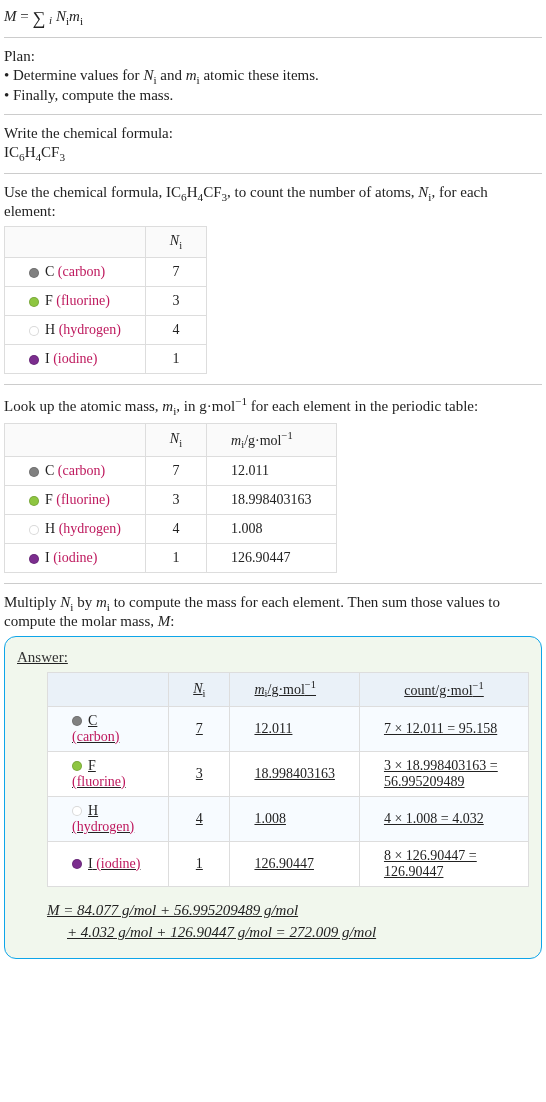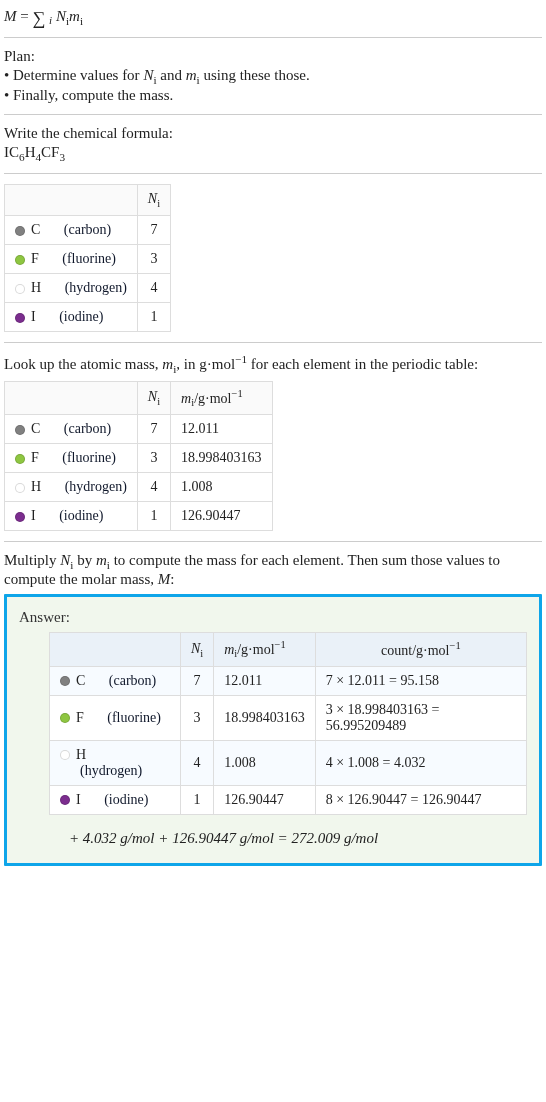--- a/index.html
+++ b/index.html
@@ -15,38 +15,39 @@
 .hr { border: none; border-top: 1px solid #ccc; margin: 10px 0; }
 .formula { font-family: Georgia, serif; font-style: italic; }
 .sub { vertical-align: sub; font-size: 0.75em; font-style: normal; }
 .sup { vertical-align: super; font-size: 0.75em; }
 .sum-block { display: inline-block; vertical-align: middle; text-align: center; line-height: 1; }
 .sum-sym { font-size: 18px; }
 .sum-idx { font-size: 11px; margin-top: -2px; }
 .chem sub { vertical-align: sub; font-size: 0.75em; }
 
 table { border-collapse: collapse; margin: 6px 0; }
-td, th { border: 1px solid #ddd; padding: 6px 10px; text-align: left; font-size: 14px; }
+td, th { border: 1px solid #ddd; padding: 6px 24px; text-align: left; font-size: 14px; }
 td.num, th.num { text-align: center; }
 tr.hdr td, tr.hdr th { background: #fafafa; }
 
 .dot { display: inline-block; width: 10px; height: 10px; border-radius: 50%; margin-right: 6px; vertical-align: middle; border: 1px solid rgba(0,0,0,0.15); }
 .dot-c { background: #808080; }
 .dot-f { background: #8ec641; }
 .dot-h { background: #ffffff; }
 .dot-i { background: #7b2d8e; }
 .elem-sym { color: #222; }
-.elem-name { color: #0f172a; margin-left: 20px; }
+.elem-name { color: #be185d; }
 
 .answer-box {
   background: #f1f7ed;
-  border: 3px solid #0ea5e9;
-  border-radius: 1px;
+  border: 1px solid #0ea5e9;
+  border-radius: 12px;
   padding: 10px 12px 14px 12px;
   margin-top: 6px;
+  text-decoration: underline;
 }
 .answer-box .label { color: #333; margin-bottom: 6px; }
 .answer-box table { margin-left: 30px; background: #fff; }
 .answer-box tr.hdr td { background: #eaf1f8; }
 .answer-box tr.alt td { background: #f7fbff; }
 .final { margin: 12px 0 0 30px; font-style: italic; line-height: 1.5; }
 .bullet-line { margin: 1px 0; }
 p { margin: 2px 0; }
 </style>
 </head>
@@ -62,37 +63,40 @@
     </span>
     <span class="formula">N</span><span class="formula sub">i</span><span class="formula">m</span><span class="formula sub">i</span>
   </p>
 </div>
 
 <hr class="hr">
 
 <div class="section">
   <p>Plan:</p>
   <p class="bullet-line">
-    <span>• Determine values for </span><span class="formula">N</span><span class="formula sub">i</span><span> and </span><span class="formula">m</span><span class="formula sub">i</span><span> using these those.</span>
+    <span>• Determine values for </span><span class="formula">N</span><span class="formula sub">i</span><span> and </span><span class="formula">m</span><span class="formula sub">i</span><span> atomic these items.</span>
   </p>
   <p class="bullet-line">• Finally, compute the mass.</p>
 </div>
 
 <hr class="hr">
 
 <div class="section">
   <p>Write the chemical formula:</p>
   <p class="chem">
     <span>IC</span><sub>6</sub><span>H</span><sub>4</sub><span>CF</span><sub>3</sub>
   </p>
 </div>
 
 <hr class="hr">
 
 <div class="section">
+  <p>
+    <span>Use the chemical formula, </span><span class="chem"><span>IC</span><sub>6</sub><span>H</span><sub>4</sub><span>CF</span><sub>3</sub></span><span>, to count the number of atoms, </span><span class="formula">N</span><span class="formula sub">i</span><span>, for each element:</span>
+  </p>
 
   <table>
     <tbody>
         <tr class="hdr">
       <td></td>
       <td class="num"><span class="formula">N</span><span class="formula sub">i</span></td>
     </tr>
     <tr>
           <td><span class="dot dot-c"></span><span class="elem-sym">C</span> <span class="elem-name">(carbon)</span></td>
           <td class="num">7</td>
@@ -191,15 +195,16 @@
     <tr>
           <td><span class="dot dot-i"></span><span class="elem-sym">I</span> <span class="elem-name">(iodine)</span></td>
           <td class="num">1</td>
           <td>126.90447</td>
           <td>8 × 126.90447 = 126.90447</td>
         </tr>
   </tbody>
     </table>
 
   <div class="final">
+    <div>M = 84.077 g/mol + 56.995209489 g/mol</div>
     <div style="padding-left:20px">+ 4.032 g/mol + 126.90447 g/mol = 272.009 g/mol</div>
   </div>
 </div>
 
 </body></html>

